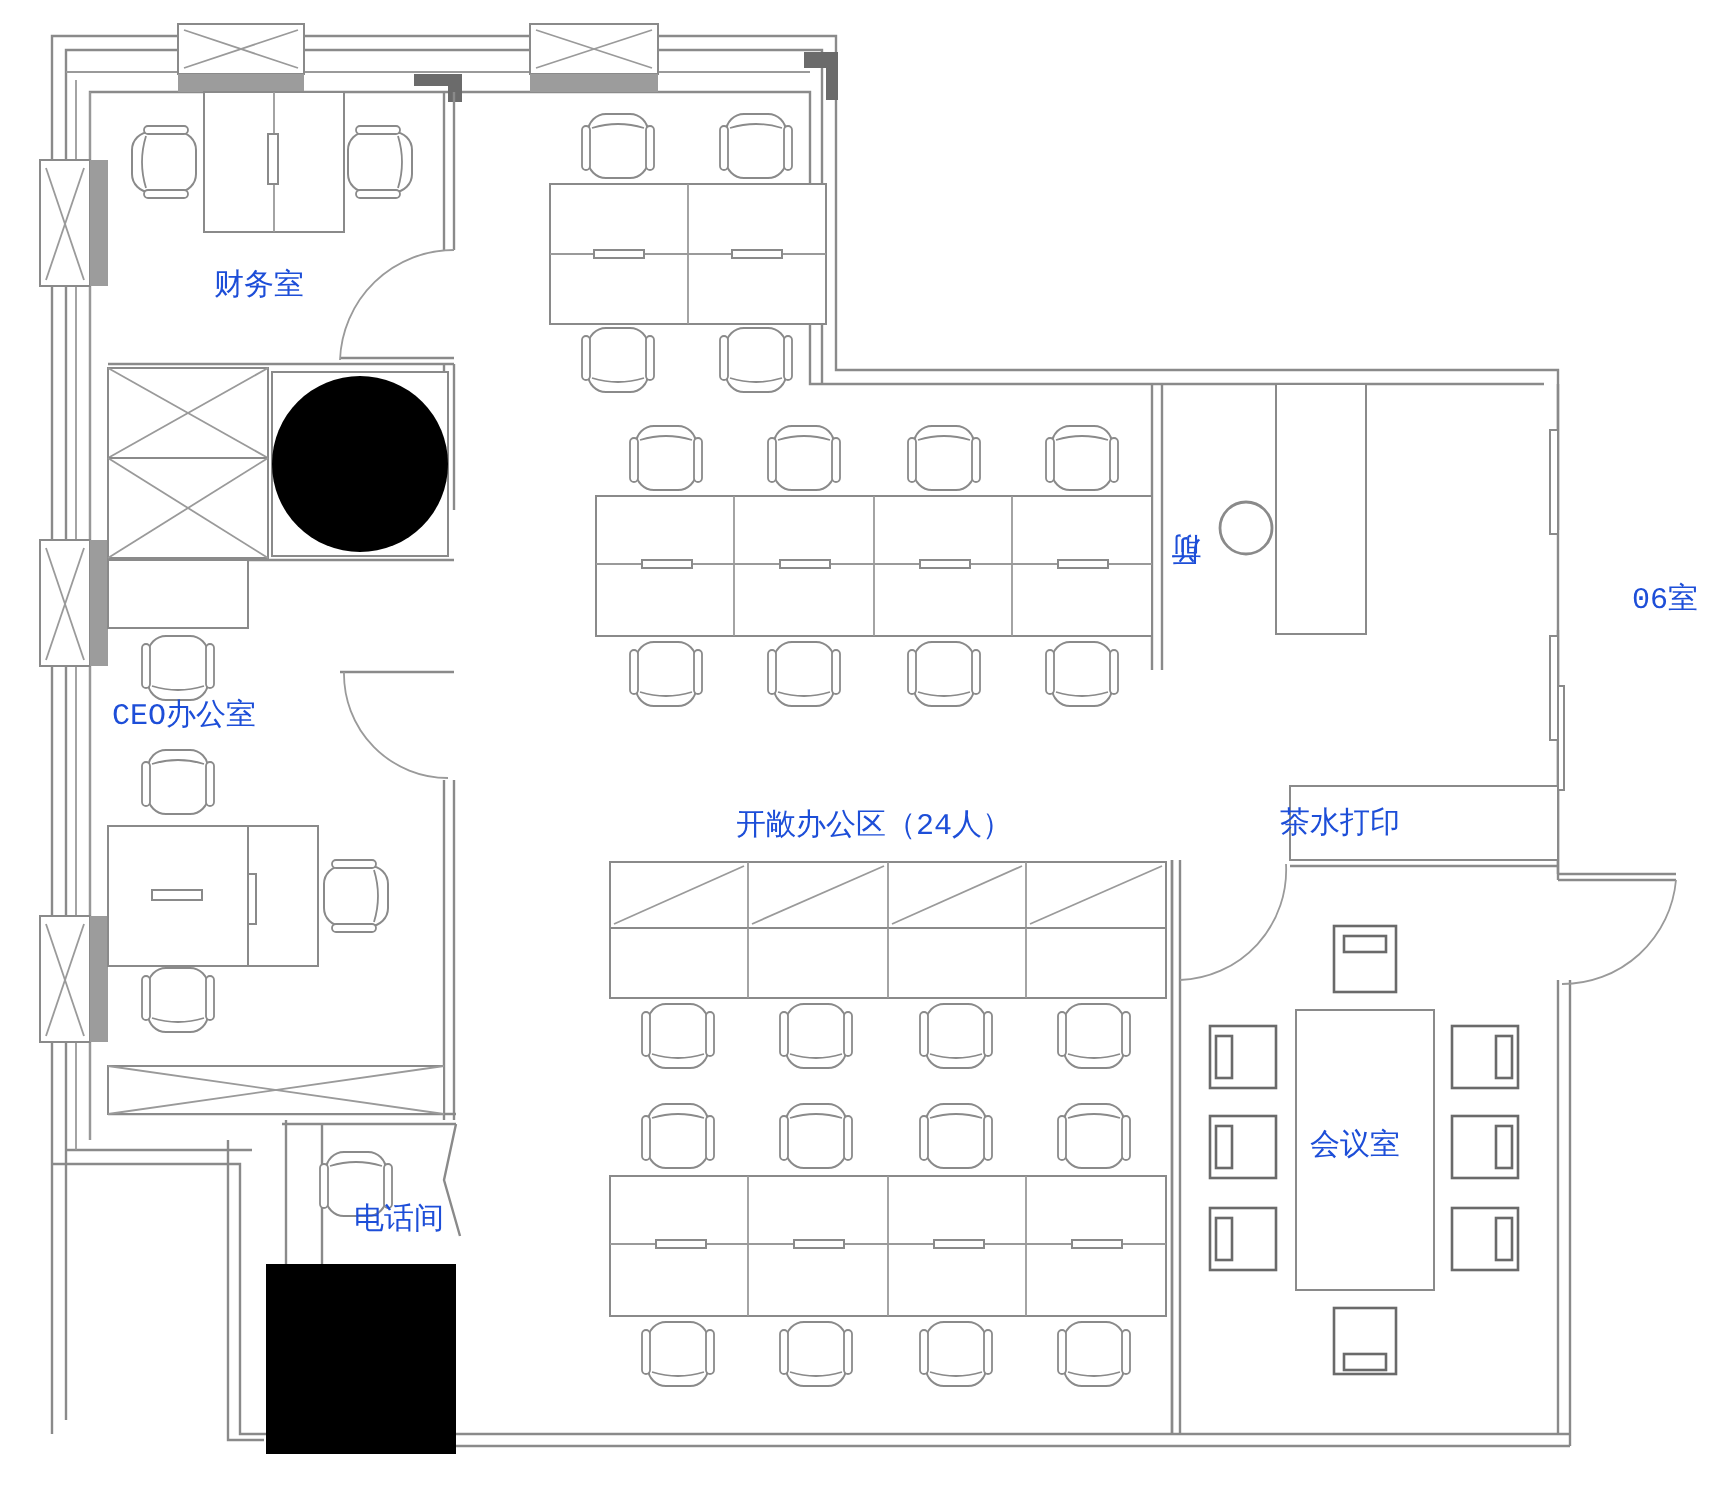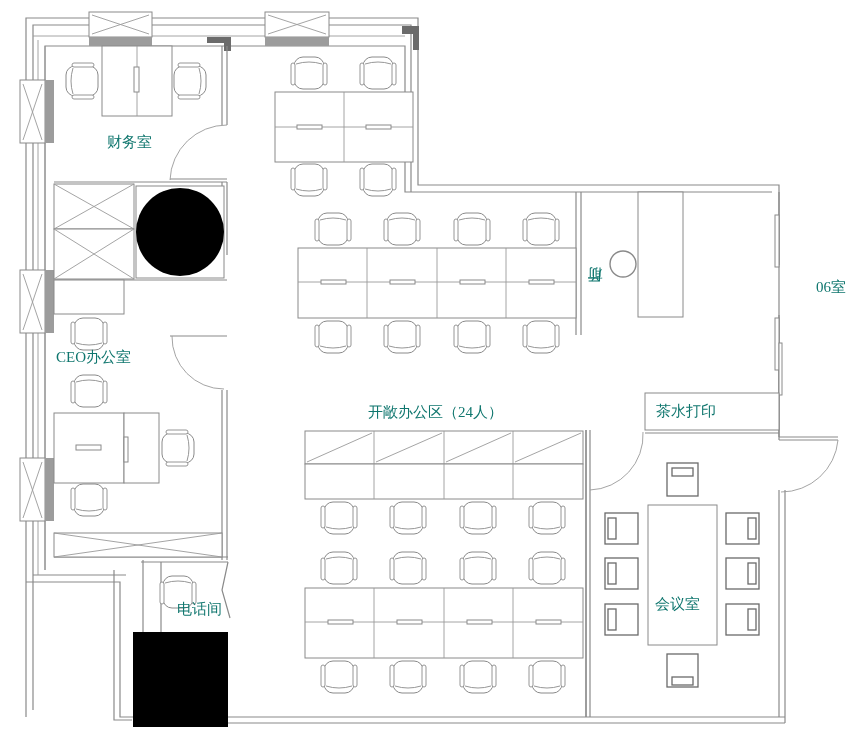--- a/index.html
+++ b/index.html
@@ -4,21 +4,21 @@
 <style>
   html, body { margin: 0; padding: 0; background: #ffffff; }
   body { width: 867px; height: 750px; position: relative; overflow: hidden; font-family: "DejaVu Sans", sans-serif; }
   svg { position: absolute; left: 0; top: 0; }
   .w { fill: none; stroke: #8a8a8a; stroke-width: 1.2; }
   .wt { fill: none; stroke: #9a9a9a; stroke-width: 0.9; }
   .f { fill: #ffffff; stroke: #8a8a8a; stroke-width: 1; }
   .gray { fill: #9c9c9c; }
   .dgray { fill: #6b6b6b; }
   .blk { fill: #000000; }
-  .lbl { position: absolute; font-size: 15px; color: #0f766e; white-space: nowrap; font-family: Liberation Serif, serif; }
+  .lbl { position: absolute; font-size: 15px; color: #1d4ed8; white-space: nowrap; font-family: Liberation Mono, monospace; }
   .vlbl { writing-mode: vertical-rl; transform: rotate(180deg); }
 </style>
 </head>
 <body>
 
 <svg width="867" height="750" viewBox="0 0 867 750">
 
   <g>
 
     <polyline class="w" points="26,717 26,18 418,18 418,185 779,185 779,437"></polyline>
@@ -278,15 +278,15 @@
     <use href="#chair" transform="translate(478,677) rotate(180)"></use>
     <use href="#chair" transform="translate(547,677) rotate(180)"></use>
   </g>
 </svg>
 
 <div class="lbl" style="left:107px;top:133px;">财务室</div>
 <div class="lbl" style="left:56px;top:348px;">CEO办公室</div>
 <div class="lbl" style="left:177px;top:600px;">电话间</div>
 <div class="lbl" style="left:368px;top:375px;margin-top:28px;">开敞办公区（24人）</div>
 <div class="lbl vlbl" style="left:586px;top:294px;">前厅</div>
-<div class="lbl" style="left:816px;top:278px;">06室</div>
-<div class="lbl" style="left:656px;top:402px;">茶水打印</div>
-<div class="lbl" style="left:655px;top:563px;margin-top:32px;">会议室</div>
+<div class="lbl" style="left:816px;top:290px;">06室</div>
+<div class="lbl" style="left:640px;top:402px;">茶水打印</div>
+<div class="lbl" style="left:655px;top:563px;">会议室</div>
 
 </body></html>

